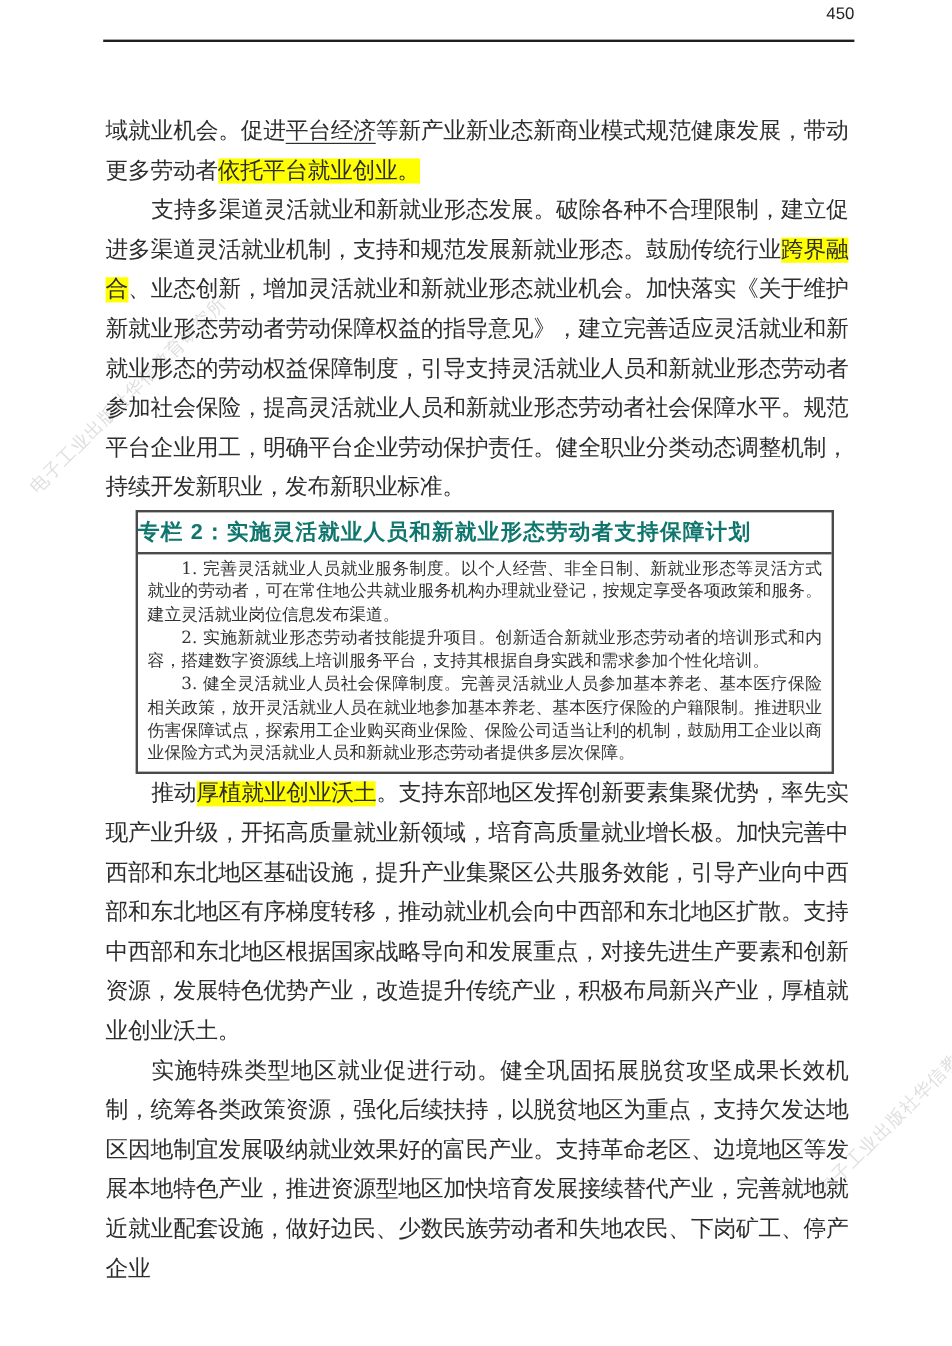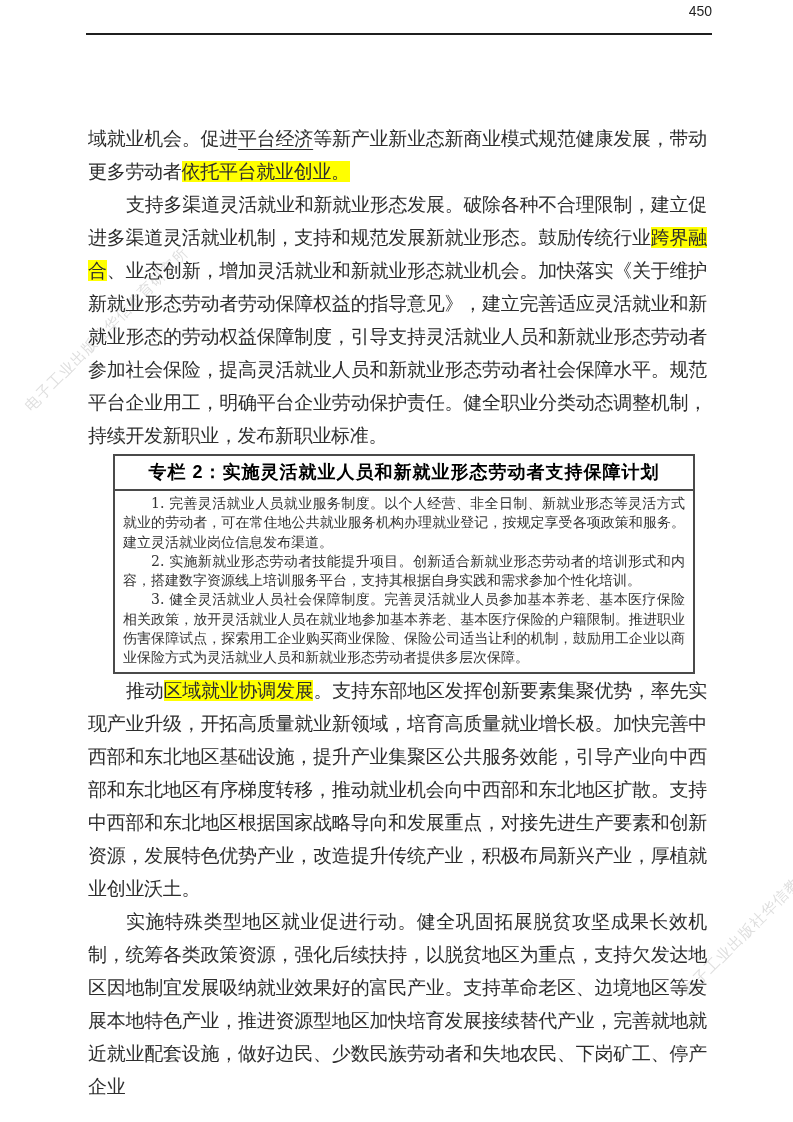--- a/index.html
+++ b/index.html
@@ -28,45 +28,45 @@
     transform:rotate(-45deg);
     transform-origin:center center;
     pointer-events:none;
     letter-spacing:1px;
   }
   .wm1{top:320px;left:-5px;}
   .wm2{top:905px;left:652px;}
   .content{
     position:absolute;top:35px;left:88px;
     width:619px;
-    padding-top:87px;
+    padding-top:58px;
   }
   p.body-par{
     margin:0;
     font-size:19px;
     line-height:33px;
     letter-spacing:-0.3px;
     text-align:justify;
     text-justify:inter-ideograph;
     color:var(--text,#2d2d2d);
   }
   p.indent{text-indent:2em;font-family:Liberation Serif, serif;}
   .hl{background:var(--hl,#ffff00);}
   .ul{text-decoration:underline;text-decoration-thickness:1px;text-underline-offset:4px;}
   .callout-box{
     margin:2px 12px 0 25px;
     border:2px solid #4a4a4a;
   }
   .box-title{
     height:33px;
     line-height:33px;
-    text-align:center;
+    text-align:left;
     font-size:18px;
     font-weight:bold;
-    color:#000000;
+    color:#0f766e;
     border-bottom:2px solid #4a4a4a;
     letter-spacing:1px;
     white-space:nowrap;
     overflow:hidden;
   }
   .box-content{
     padding:3px 8px 4px 8px;
     font-family:"DejaVu Serif",serif;
   }
   .box-content p{
@@ -100,18 +100,18 @@
     <div class="callout-box">
       <div class="box-title">专栏 2：实施灵活就业人员和新就业形态劳动者支持保障计划</div>
       <div class="box-content">
         <p>1. 完善灵活就业人员就业服务制度。以个人经营、非全日制、新就业形态等灵活方式就业的劳动者，可在常住地公共就业服务机构办理就业登记，按规定享受各项政策和服务。建立灵活就业岗位信息发布渠道。</p>
         <p>2. 实施新就业形态劳动者技能提升项目。创新适合新就业形态劳动者的培训形式和内容，搭建数字资源线上培训服务平台，支持其根据自身实践和需求参加个性化培训。</p>
         <p>3. 健全灵活就业人员社会保障制度。完善灵活就业人员参加基本养老、基本医疗保险相关政策，放开灵活就业人员在就业地参加基本养老、基本医疗保险的户籍限制。推进职业伤害保障试点，探索用工企业购买商业保险、保险公司适当让利的机制，鼓励用工企业以商业保险方式为灵活就业人员和新就业形态劳动者提供多层次保障。</p>
       </div>
     </div>
 
 
-    <p class="body-par indent"><span>推动</span><span class="hl">区域就业协调发展</span><span>。支持东部地区发挥创新要素集聚优势，率先实现产业升级，开拓高质量就业新领域，培育高质量就业增长极。加快完善中西部和东北地区基础设施，提升产业集聚区公共服务效能，引导产业向中西部和东北地区有序梯度转移，推动就业机会向中西部和东北地区扩散。支持中西部和东北地区根据国家战略导向和发展重点，对接先进生产要素和创新资源，发展特色优势产业，改造提升传统产业，积极布局新兴产业，厚植就业创业沃土。</span></p>
+    <p class="body-par indent"><span>推动</span><span class="hl">厚植就业创业沃土</span><span>。支持东部地区发挥创新要素集聚优势，率先实现产业升级，开拓高质量就业新领域，培育高质量就业增长极。加快完善中西部和东北地区基础设施，提升产业集聚区公共服务效能，引导产业向中西部和东北地区有序梯度转移，推动就业机会向中西部和东北地区扩散。支持中西部和东北地区根据国家战略导向和发展重点，对接先进生产要素和创新资源，发展特色优势产业，改造提升传统产业，积极布局新兴产业，厚植就业创业沃土。</span></p>
 
     <p class="body-par indent"><span>实施特殊类型地区就业促进行动。健全巩固拓展脱贫攻坚成果长效机制，统筹各类政策资源，强化后续扶持，以脱贫地区为重点，支持欠发达地区因地制宜发展吸纳就业效果好的富民产业。支持革命老区、边境地区等发展本地特色产业，推进资源型地区加快培育发展接续替代产业，完善就地就近就业配套设施，做好边民、少数民族劳动者和失地农民、下岗矿工、停产企业</span></p>
 
   </div>
 </div>
 
 </body></html>

